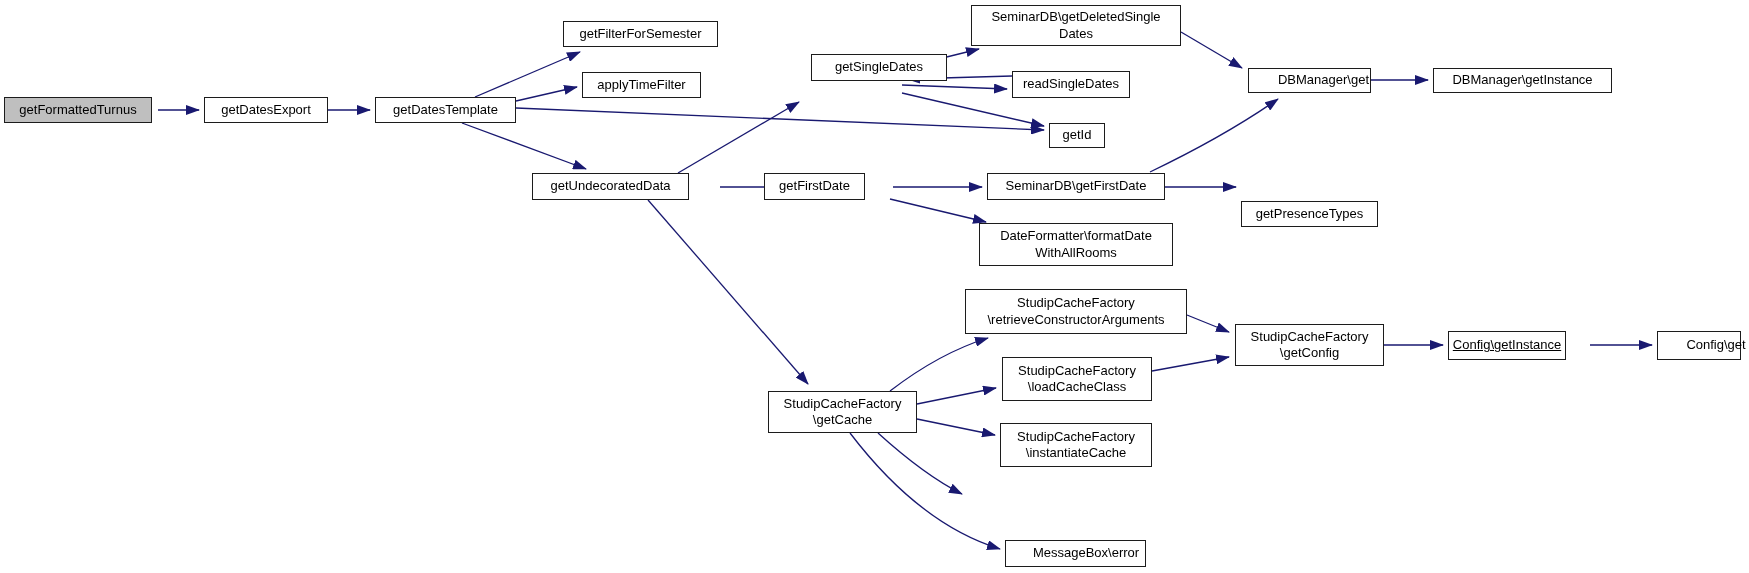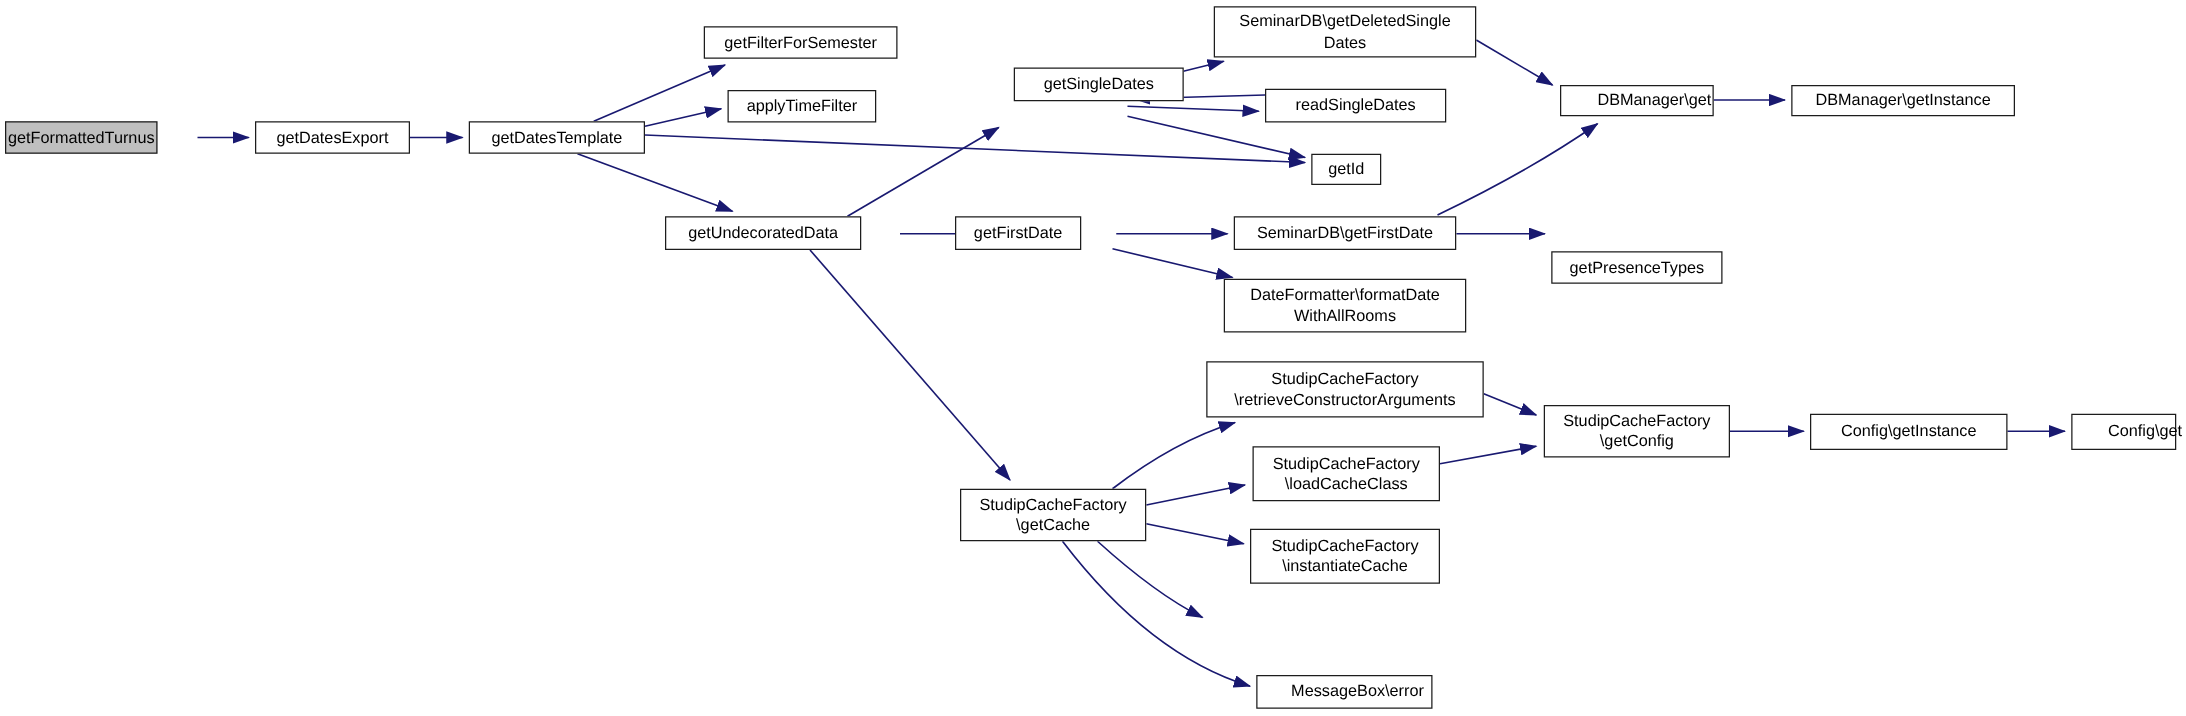--- a/index.html
+++ b/index.html
@@ -63,45 +63,45 @@
     <path class="edge" d="M 917 404 L 996 388" marker-end="url(#arrow)"></path>
     <path class="edge" d="M 917 419 L 995 435" marker-end="url(#arrow)"></path>
     <path class="edge" d="M 878 433 C 910 462 938 482 962 494" marker-end="url(#arrow)"></path>
     <path class="edge" d="M 850 433 C 895 492 945 532 1000 549" marker-end="url(#arrow)"></path>
     <path class="edge" d="M 1187 315 L 1229 332" marker-end="url(#arrow)"></path>
     <path class="edge" d="M 1152 371 L 1229 357" marker-end="url(#arrow)"></path>
     <path class="edge" d="M 1384 345 L 1443 345" marker-end="url(#arrow)"></path>
     <path class="edge" d="M 1590 345 L 1652 345" marker-end="url(#arrow)"></path>
   </svg>
 
-  <div class="node hl" style="left:4px;   top:97px;  width:122px; height:26px;">getFormattedTurnus</div>
+  <div class="node hl" style="left:4px;   top:97px;  width:148px; height:26px;">getFormattedTurnus</div>
   <div class="node" style="left:204px; top:97px;  width:124px; height:26px;">getDatesExport</div>
   <div class="node" style="left:375px; top:97px;  width:141px; height:26px;">getDatesTemplate</div>
   <div class="node" style="left:563px; top:21px;  width:155px; height:26px;">getFilterForSemester</div>
   <div class="node" style="left:582px; top:72px;  width:119px; height:26px;">applyTimeFilter</div>
   <div class="node" style="left:532px; top:173px; width:157px; height:27px;">getUndecoratedData</div>
   <div class="node" style="left:783px; top:54px;  width:136px; height:27px;margin-left:28px;">getSingleDates</div>
   <div class="node" style="left:971px; top:5px; width:210px; height:41px;">SeminarDB\getDeletedSingle
 Dates</div>
-  <div class="node" style="left:1012px;top:71px;  width:145px; height:27px;">readSingleDates</div>
+  <div class="node" style="left:1012px;top:71px;  width:118px; height:27px;">readSingleDates</div>
   <div class="node" style="left:1049px;top:123px; width:56px;  height:25px;">getId</div>
   <div class="node" style="left:1248px;top:68px;  width:123px; height:25px;padding-left:28px;">DBManager\get</div>
   <div class="node" style="left:1433px;top:68px;  width:179px; height:25px;">DBManager\getInstance</div>
   <div class="node" style="left:764px; top:173px; width:101px; height:27px;">getFirstDate</div>
   <div class="node" style="left:987px; top:173px; width:178px; height:27px;">SeminarDB\getFirstDate</div>
   <div class="node" style="left:1241px;top:173px; width:137px; height:26px;margin-top:28px;">getPresenceTypes</div>
   <div class="node" style="left:979px; top:223px; width:194px; height:43px;">DateFormatter\formatDate
 WithAllRooms</div>
   <div class="node" style="left:965px; top:289px; width:222px; height:45px;">StudipCacheFactory
 \retrieveConstructorArguments</div>
   <div class="node" style="left:1002px;top:357px; width:150px; height:44px;">StudipCacheFactory
 \loadCacheClass</div>
   <div class="node" style="left:768px; top:391px; width:149px; height:42px;">StudipCacheFactory
 \getCache</div>
   <div class="node" style="left:1000px;top:423px; width:152px; height:44px;">StudipCacheFactory
 \instantiateCache</div>
   <div class="node" style="left:1005px;top:540px; width:141px; height:27px;padding-left:21px;">MessageBox\error</div>
   <div class="node" style="left:1235px;top:324px; width:149px; height:42px;">StudipCacheFactory
 \getConfig</div>
-  <div class="node" style="left:1448px;top:331px; width:158px; height:29px;">Config\getInstance</div>
+  <div class="node" style="left:1448px;top:331px; width:118px; height:29px;text-decoration:underline;">Config\getInstance</div>
   <div class="node" style="left:1657px;top:331px; width:84px;  height:29px;padding-left:34px;">Config\get</div>
 
 </div>
 
 </body></html>

